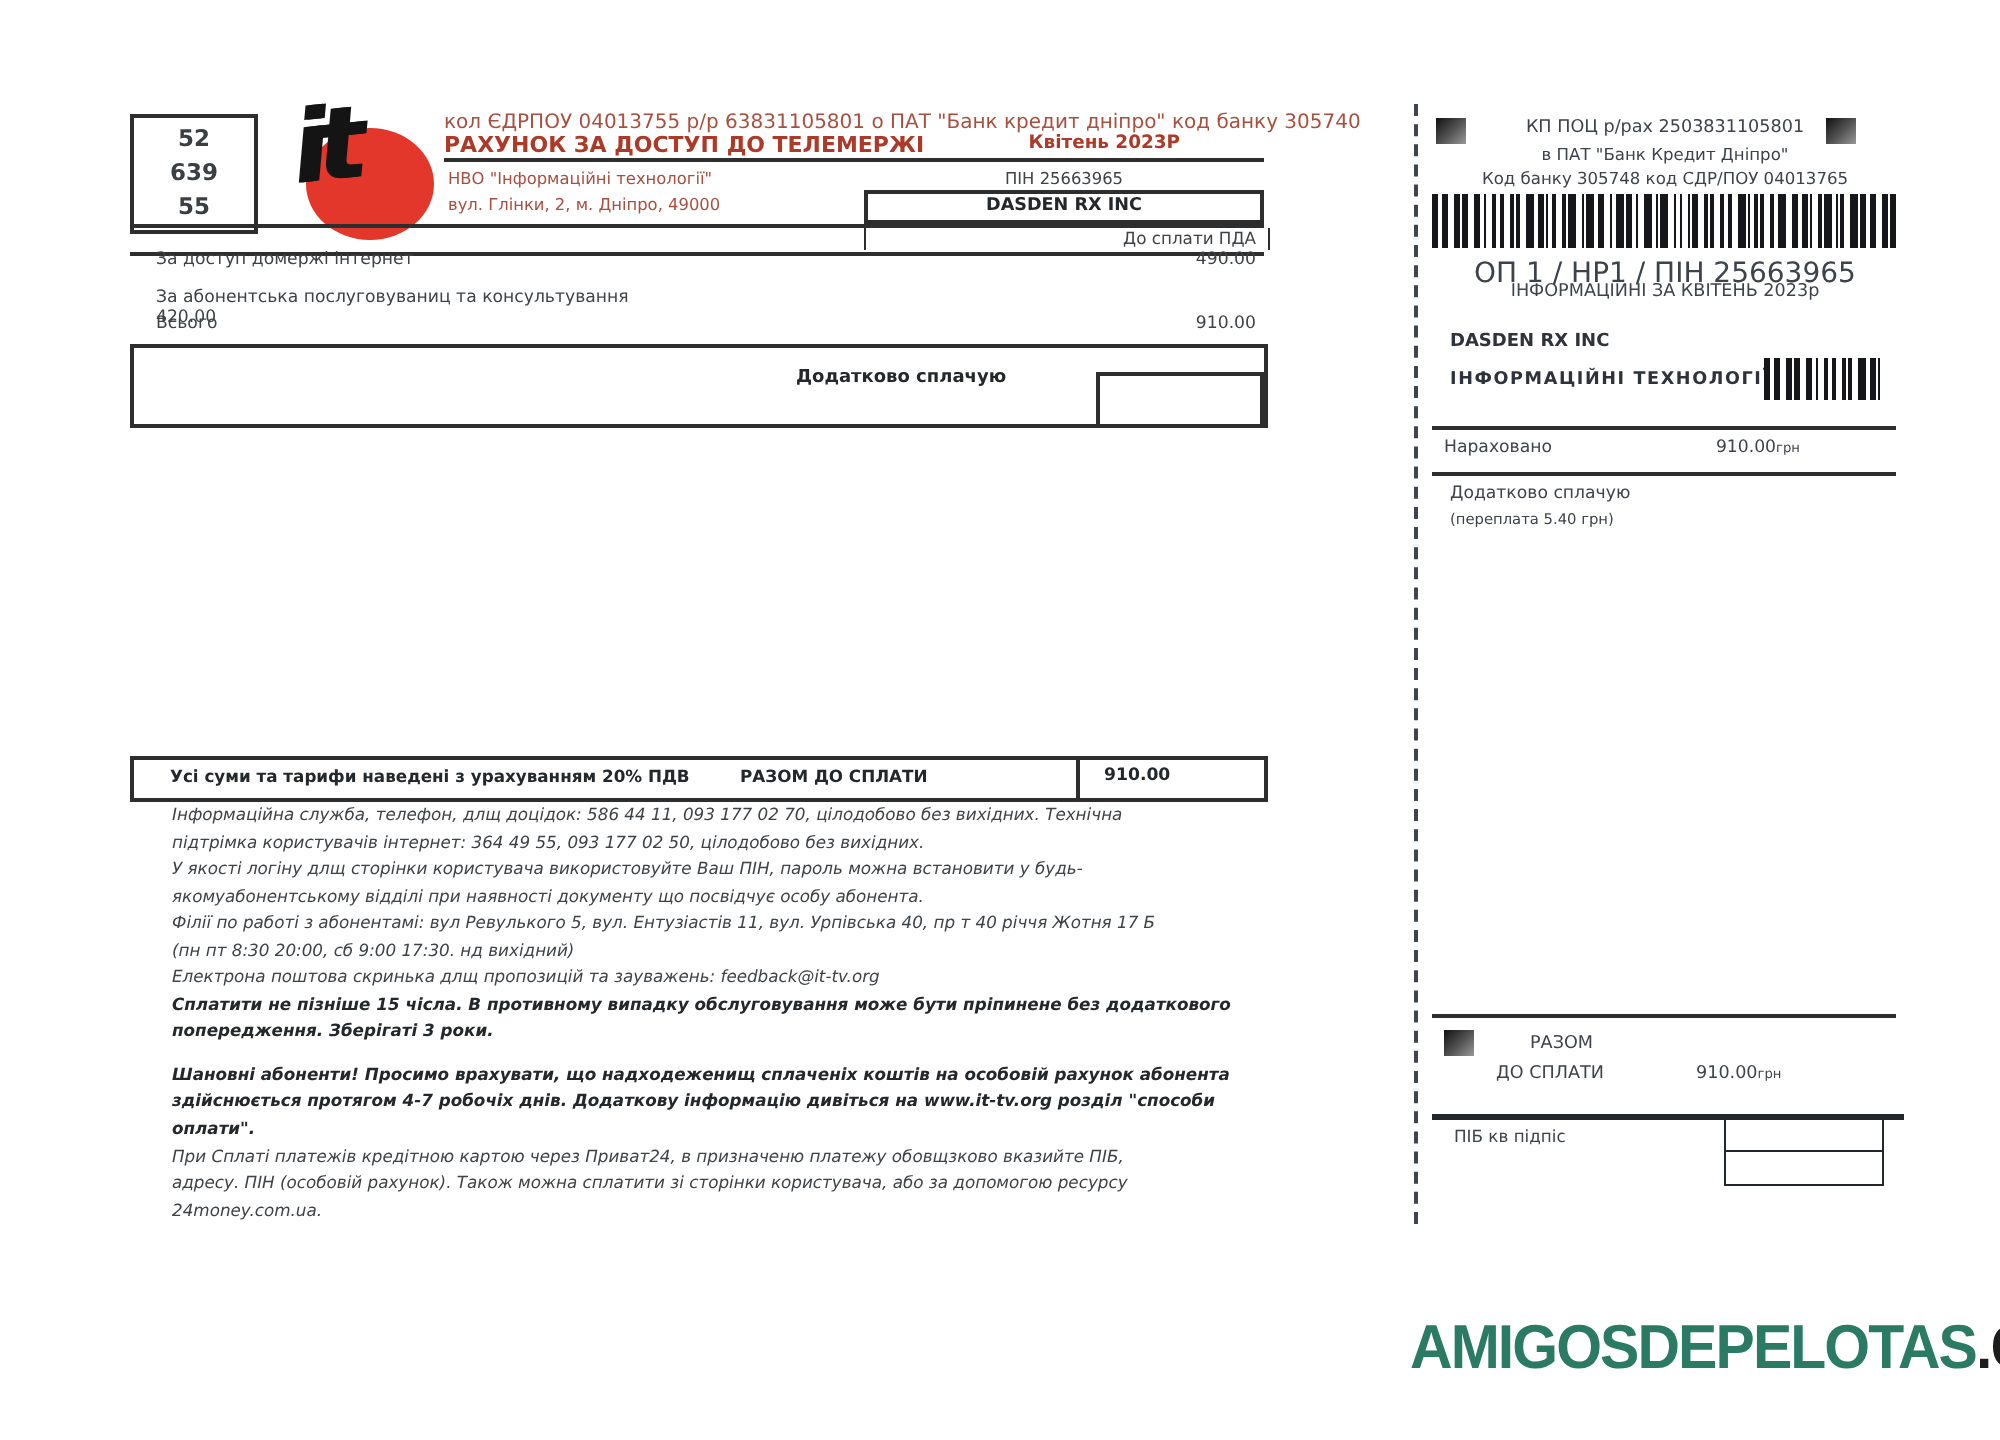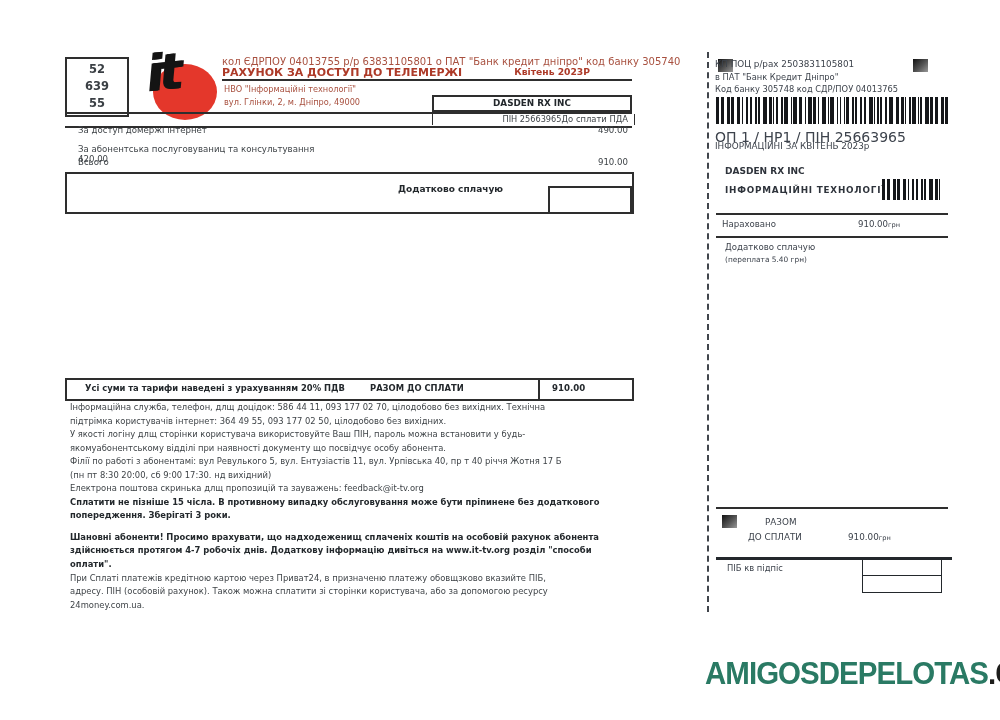--- a/index.html
+++ b/index.html
@@ -21,43 +21,43 @@
           font-size:11.5px;font-weight:600;color:#3a3f44;text-align:center;
           line-height:17px;padding-top:2px;}
   .logo-circle{left:153px;top:64px;width:64px;height:56px;border-radius:50%;background:#e4372b;}
   .logo-it{left:146px;top:48px;font-size:50px;font-style:italic;font-weight:bold;
            color:#141414;letter-spacing:-5px;transform:rotate(-6deg);
            text-shadow:1.5px 0 #141414;line-height:1;}
   .regline{left:222px;top:56px;font-size:10px;}
   .title{left:222px;top:66px;font-size:11px;}
   .period{left:440px;top:66px;width:150px;font-size:9.2px;}
   .orgname{left:224px;top:84px;font-size:8.2px;}
-  .pin{left:432px;top:84px;width:200px;font-size:8.2px;margin-top:30px;}
+  .pin{left:432px;top:84px;width:200px;font-size:8.2px;}
   .addr{left:224px;top:97px;font-size:8.2px;}
   .dasdenbox{left:432px;top:95px;width:196px;height:13px;border:2px solid #2e2e2e;
              font-size:8.8px;line-height:13px;}
   .pdarow{left:432px;top:114px;width:195px;height:11px;border-left:1.5px solid #2e2e2e;
           border-right:1.5px solid #2e2e2e;font-size:8.4px;line-height:11px;padding-right:6px;}
   .itemrow{left:78px;width:550px;display:flex;justify-content:space-between;font-size:8.6px;}
   .extrabox{left:65px;top:172px;width:565px;height:38px;border:2px solid #2e2e2e;}
   .extralabel{left:398px;top:184px;font-size:9px;}
   .extrainner{left:548px;top:186px;width:80px;height:24px;border:2px solid #2e2e2e;background:#fff;}
   .totalbox{left:65px;top:378px;width:565px;height:19px;border:2px solid #2e2e2e;}
   .totalnote{left:85px;top:383px;font-size:8.4px;}
   .totallabel{left:370px;top:383px;font-size:8.4px;}
   .totaldiv{left:538px;top:378px;width:2px;height:23px;}
   .totalamt{left:552px;top:383px;font-size:8.6px;}
-  .info{left:70px;top:402px;width:552px;font-size:8.4px;}
+  .info{left:86px;top:402px;width:552px;font-size:8.4px;font-style:italic;}
   .info-line{height:13.55px;white-space:nowrap;}
   .spacer{height:8px;}
 
   
   .dashline{left:707px;top:52px;height:560px;width:0;border-left:2px dashed #40454b;}
   .sq{width:15px;height:13px;background:linear-gradient(135deg,#111 0%,#555 55%,#999 100%);}
-  .stub-c{left:715px;width:235px;text-align:left;color:#3d434c;}
+  .stub-c{left:715px;width:235px;text-align:center;color:#3d434c;}
   .barcode{position:absolute;display:flex;align-items:stretch;overflow:hidden;}
   .barcode span{background:#15171a;height:100%;flex:0 0 auto;}
   .stub-ink{color:#3d434c;}
   .cur{font-size:6.6px;}
   .sigbox{left:862px;top:559px;width:78px;height:32px;border:1.8px solid #23282c;}
   .sigbox .cell1{height:15px;border-bottom:1.6px solid #23282c;}
 
   
   .wm{left:690px;top:656px;width:300px;text-align:right;font-family:"Liberation Sans",sans-serif;
       font-size:31px;font-weight:800;letter-spacing:-1px;transform:scaleX(0.95);

